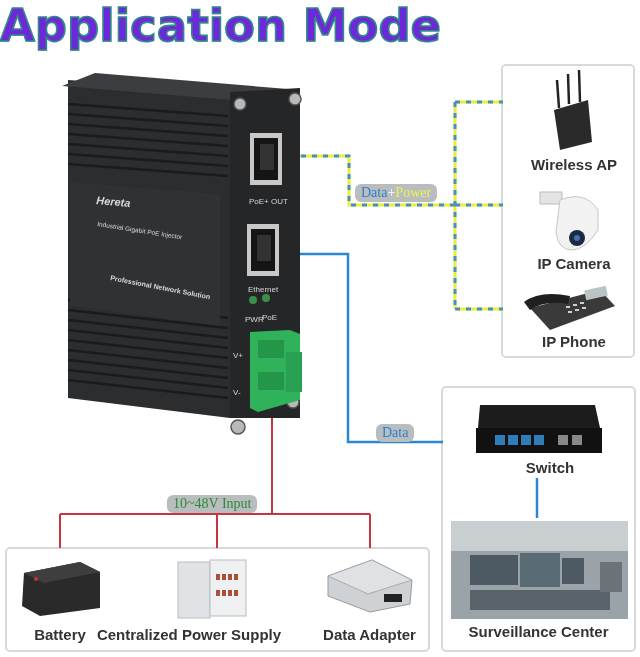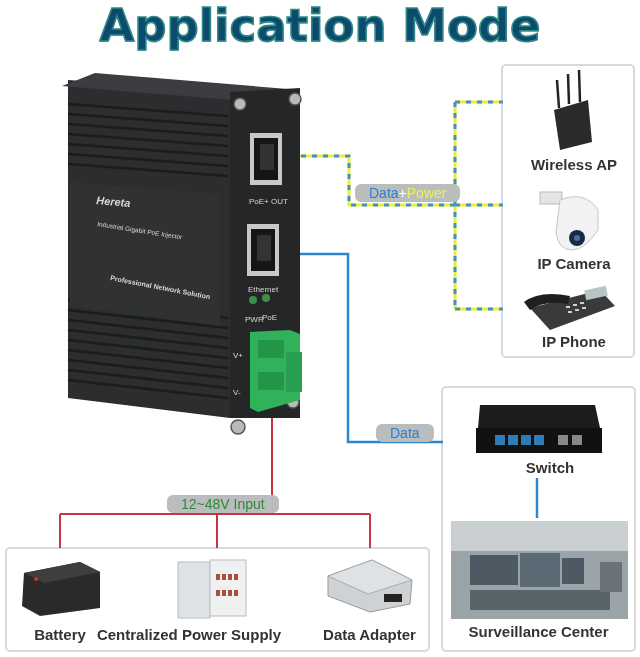--- a/index.html
+++ b/index.html
@@ -1,27 +1,27 @@
 <!DOCTYPE html>
 <html><head>
 <meta charset="utf-8">
 <style>
   html, body { margin: 0; padding: 0; background: #ffffff; }
   body { width: 640px; height: 657px; position: relative; overflow: hidden; font-family: "Liberation Sans", sans-serif; }
   .abs { position: absolute; }
   .title {
-    left: 0; top: 0; width: 640px; height: 56px; text-align: center;
+    left: 0; top: 0; width: 640px; height: 56px; 
     font-family: "DejaVu Sans", sans-serif; font-weight: bold; font-size: 45px; line-height: 52px;
-    color: #0c4a6e; letter-spacing: 0px;
+    color: #6d28d9; letter-spacing: 0px;
     -webkit-text-stroke: 1.6px #2f8a86;
     text-shadow: 0 1px 0 #8fb7b5, 0 -1px 0 #ffffff;
   }
   .panel { border: 2px solid #d9d9d9; border-radius: 5px; background: #fff; box-sizing: border-box; }
   .lbl { font-family: "Liberation Sans", sans-serif; font-weight: bold; font-size: 15px; color: #333; text-align: center; white-space: nowrap; }
-  .badge { background: #b9bdbd; border-radius: 6px; font-size: 14px; padding: 1px 14px; font-family: Liberation Sans, sans-serif; white-space: nowrap; }
+  .badge { background: #b9bdbd; border-radius: 6px; font-size: 14px; padding: 1px 6px; font-family: Liberation Serif, serif; white-space: nowrap; }
   .badge .d { color: #2c7fd4; }
   .badge .p { color: #e8f35a; }
   .badge .plus { color: #ffffff; }
   .badge.green { color: #2d8a3a; }
   .badge.blue { color: #2c7fd4; }
   svg { position: absolute; left: 0; top: 0; }
   .device-text { fill: #d8d8d8; font-family: "Liberation Sans", sans-serif; }
 </style>
 </head>
 <body>
@@ -189,21 +189,21 @@
   <text class="device-text" x="245" y="322" font-size="8">PWR</text>
   <text class="device-text" x="262" y="320" font-size="8">PoE</text>
   <text class="device-text" x="233" y="358" font-size="8">V+</text>
   <text class="device-text" x="233" y="395" font-size="8">V-</text>
 </svg>
 
 <div class="abs badge" style="left:355px; top:184px;">
   <span class="d">Data</span><span class="plus">+</span><span class="p">Power</span>
 </div>
 <div class="abs badge blue" style="left:376px; top:424px;">Data</div>
-<div class="abs badge green" style="left:167px; top:495px;">12~48V Input</div>
+<div class="abs badge green" style="left:167px; top:495px;">10~48V Input</div>
 
 <div class="abs lbl" style="left:501px; top:156px; width:146px;">Wireless AP</div>
 <div class="abs lbl" style="left:501px; top:255px; width:146px;">IP Camera</div>
 <div class="abs lbl" style="left:501px; top:333px; width:146px;">IP Phone</div>
 <div class="abs lbl" style="left:441px; top:459px; width:218px;">Switch</div>
 <div class="abs lbl" style="left:441px; top:623px; width:195px;">Surveillance Center</div>
 <div class="abs lbl" style="left:20px; top:626px; width:80px;text-align:center;">Battery</div>
 <div class="abs lbl" style="left:95px; top:626px; width:188px;">Centralized Power Supply</div>
 <div class="abs lbl" style="left:312px; top:626px; width:115px;">Data Adapter</div>
 

